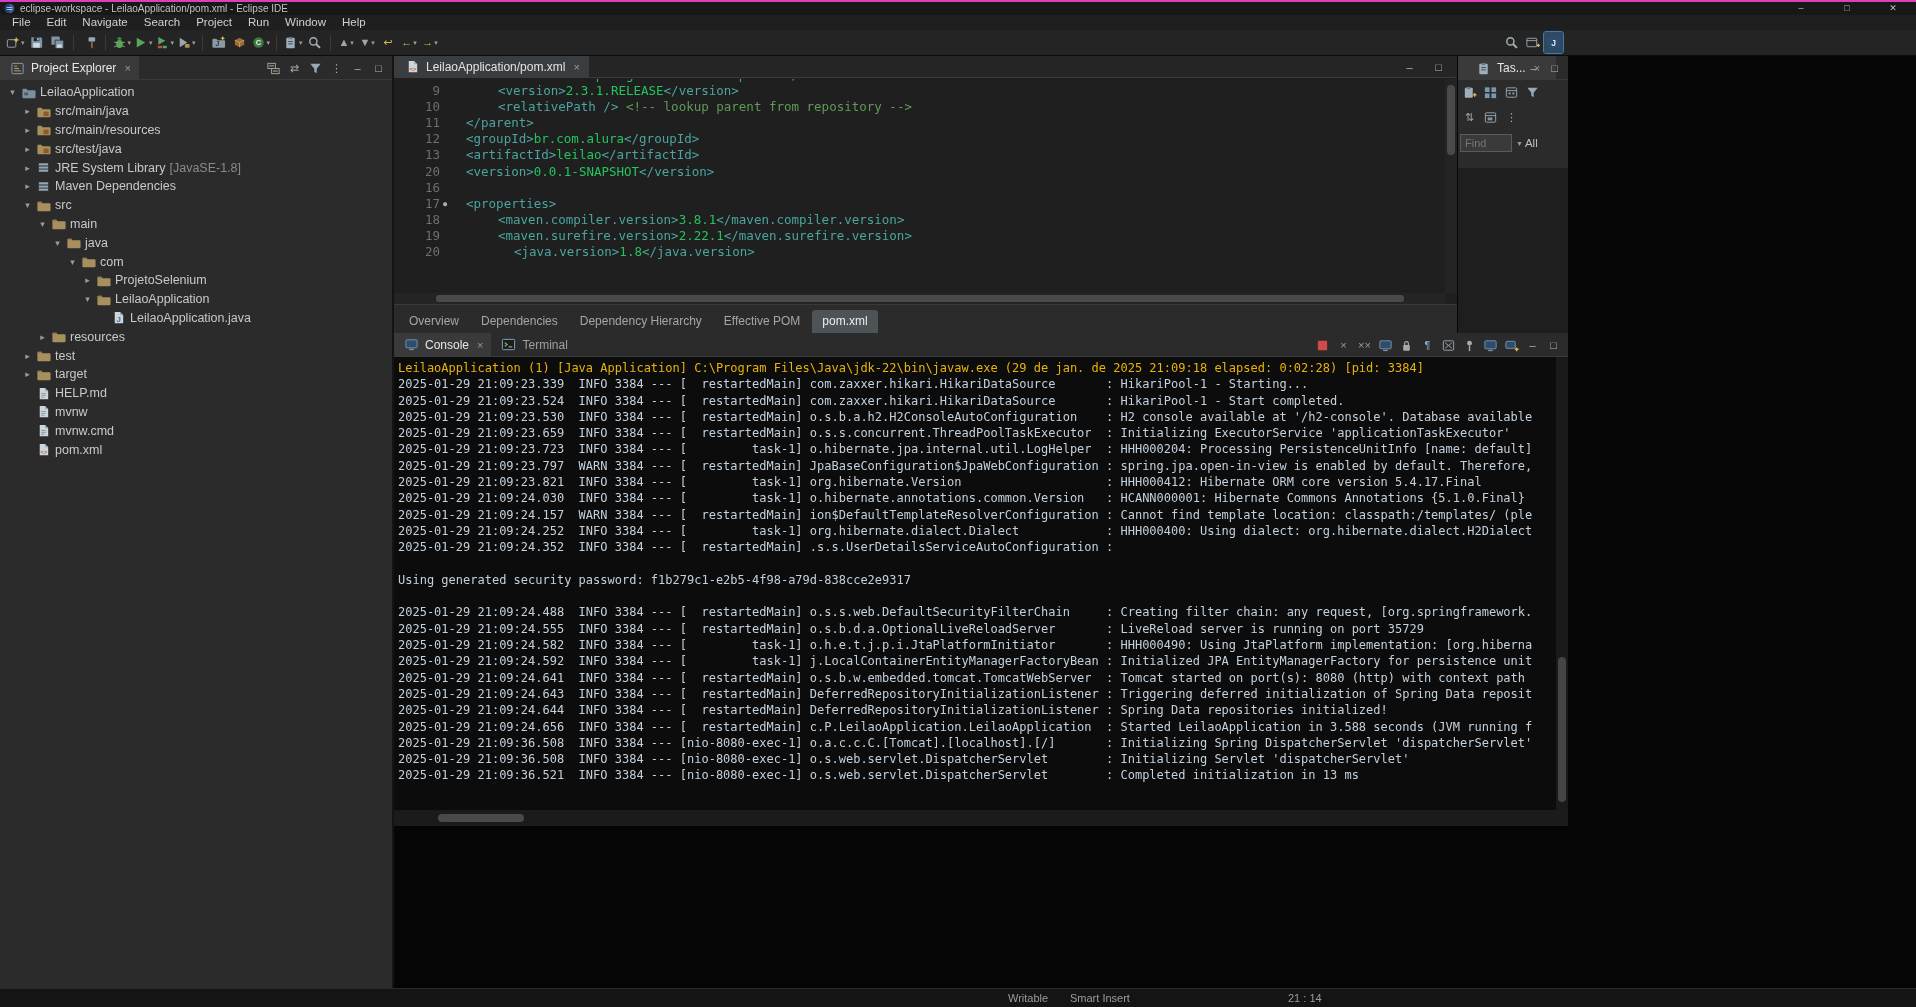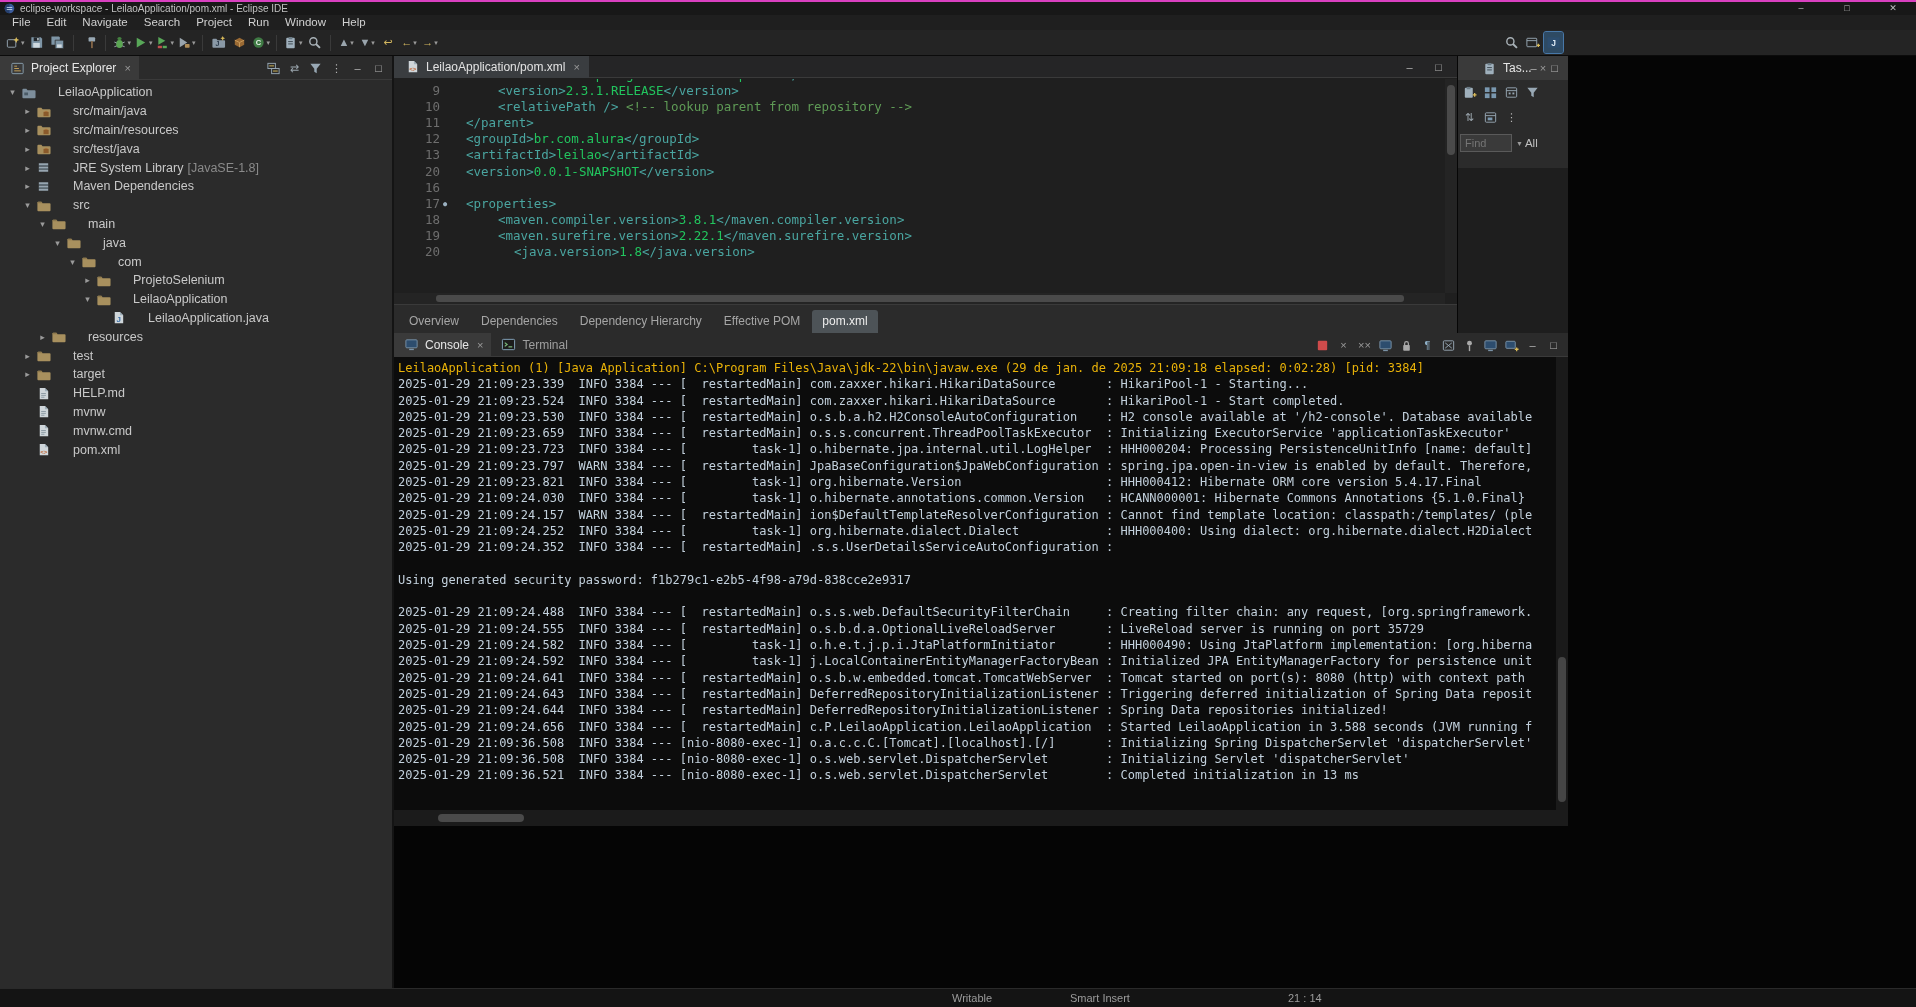--- a/index.html
+++ b/index.html
@@ -29,21 +29,21 @@
   .view-tab{display:inline-flex;align-items:center;height:24px;padding:0 8px;font-size:12px;gap:5px;white-space:nowrap}
   .view-tab.active{background:#3a3a3a;color:#e6e6e6}
   .view-tab.inactive{color:#9f9f9f}
   .tab-close{color:#9a9a9a;font-size:11px;margin-left:3px}
   .panel-actions{position:absolute;right:3px;top:0;height:24px;display:flex;align-items:center}
   
   #tree{padding-top:3px;font-size:12.5px}
   .tree-row{display:flex;align-items:center;height:18.8px;white-space:nowrap;color:#c9c9c9}
   .chev{width:13px;text-align:center;color:#9b9b9b;font-size:9px;flex:none}
   .t-icon{width:18px;display:inline-flex;justify-content:center;flex:none}
-  .t-label{margin-left:21px}
+  .t-label{margin-left:3px}
   .t-suffix{color:#8a8a8a;margin-left:4px}
   
   #editor{left:394px;top:56px;width:1063px;height:277px;background:#1f1f1f}
   #editor-tabbar{position:absolute;left:0;top:0;width:1063px;height:22px;background:#252526;border-bottom:1px solid #3a3a3a;display:flex;align-items:center}
   .editor-tab{display:inline-flex;align-items:center;height:22px;padding:0 9px;background:#3a3d40;color:#e2e2e2;font-size:12px;gap:5px}
   #editor-actions{position:absolute;right:8px;top:0;height:22px;display:flex;align-items:center;gap:8px}
   #code{position:absolute;left:0;top:23px;width:1051px;height:214px;overflow:hidden;font-family:"DejaVu Sans Mono",monospace;font-size:12.5px;line-height:16.1px}
   #code-inner{margin-top:-12px}
   .code-line{display:flex;height:16.1px;white-space:pre}
   .ln{width:46px;text-align:right;color:#6e6e6e;flex:none}
@@ -64,21 +64,21 @@
   #console-tabbar{position:absolute;left:0;top:0;width:1174px;height:24px;background:#2b2b2b;border-bottom:1px solid #3a3a3a;display:flex;align-items:center}
   #console-actions{position:absolute;right:4px;top:0;height:24px;display:flex;align-items:center}
   #console-body{position:absolute;left:0;top:24px;width:1162px;height:453px;overflow:hidden;font-family:"DejaVu Sans Mono",monospace;font-size:12px;line-height:16.3px;white-space:pre;color:#c3d1dd;padding:3px 0 0 4px}
   .console-header-line{color:#eab308}
   #console-vscroll{position:absolute;left:1162px;top:24px;width:12px;height:453px;background:#1a1a1a}
   #console-vscroll .thumb{position:absolute;left:2px;top:300px;width:8px;height:145px;background:#454545;border-radius:4px}
   #console-hscroll{position:absolute;left:0;top:477px;width:1174px;height:16px;background:#1b1b1b}
   #console-hscroll .thumb{position:absolute;left:44px;top:4px;width:86px;height:8px;background:#4a4a4a;border-radius:4px}
   
   #task-panel{left:1458px;top:56px;width:110px;height:277px;background:#2b2b2b}
-  #task-panel .panel-tabbar .view-tab{padding:0 22px}
+  #task-panel .panel-tabbar .view-tab{padding:0 16px}
   .task-toolbar{display:flex;align-items:center;padding:2px 1px}
   #task-find-row{display:flex;align-items:center;padding:4px 2px;gap:3px}
   #task-find{width:52px;height:18px;background:#3a3a3a;border:1px solid #5a5a5a;color:#b5b5b5;font-size:11px;padding:0 4px;font-family:"Liberation Sans",sans-serif}
   #task-scope{display:flex;align-items:center;font-size:11.5px;color:#c0c0c0;gap:2px}
   #task-content{position:absolute;left:0;top:112px;width:110px;height:165px;background:#1e1e1e}
   
   #fill-right{left:1568px;top:56px;width:348px;height:932px;background:#050505}
   #fill-bottom{left:394px;top:826px;width:1174px;height:162px;background:#050505}
   #statusbar{left:0;top:988px;width:1916px;height:19px;background:#141414;border-top:1px solid #2a2a2a;font-size:11px;color:#9b9b9b}
   .status-item{position:absolute;top:3px}
@@ -722,16 +722,16 @@
       <span class="caret">▼</span>
       <span>All</span>
     </span>
   </div>
   <div id="task-content"></div>
 </div>
 
 <div id="fill-right" class="abs"></div>
 <div id="fill-bottom" class="abs"></div>
 <div id="statusbar" class="abs">
-    <span class="status-item" style="left: 952px;">Writable</span>
+    <span class="status-item" style="left: 1008px;">Writable</span>
     <span class="status-item" style="left: 1070px;">Smart Insert</span>
     <span class="status-item" style="left: 1288px;">21 : 14</span>
   </div>
 
 </body></html>

